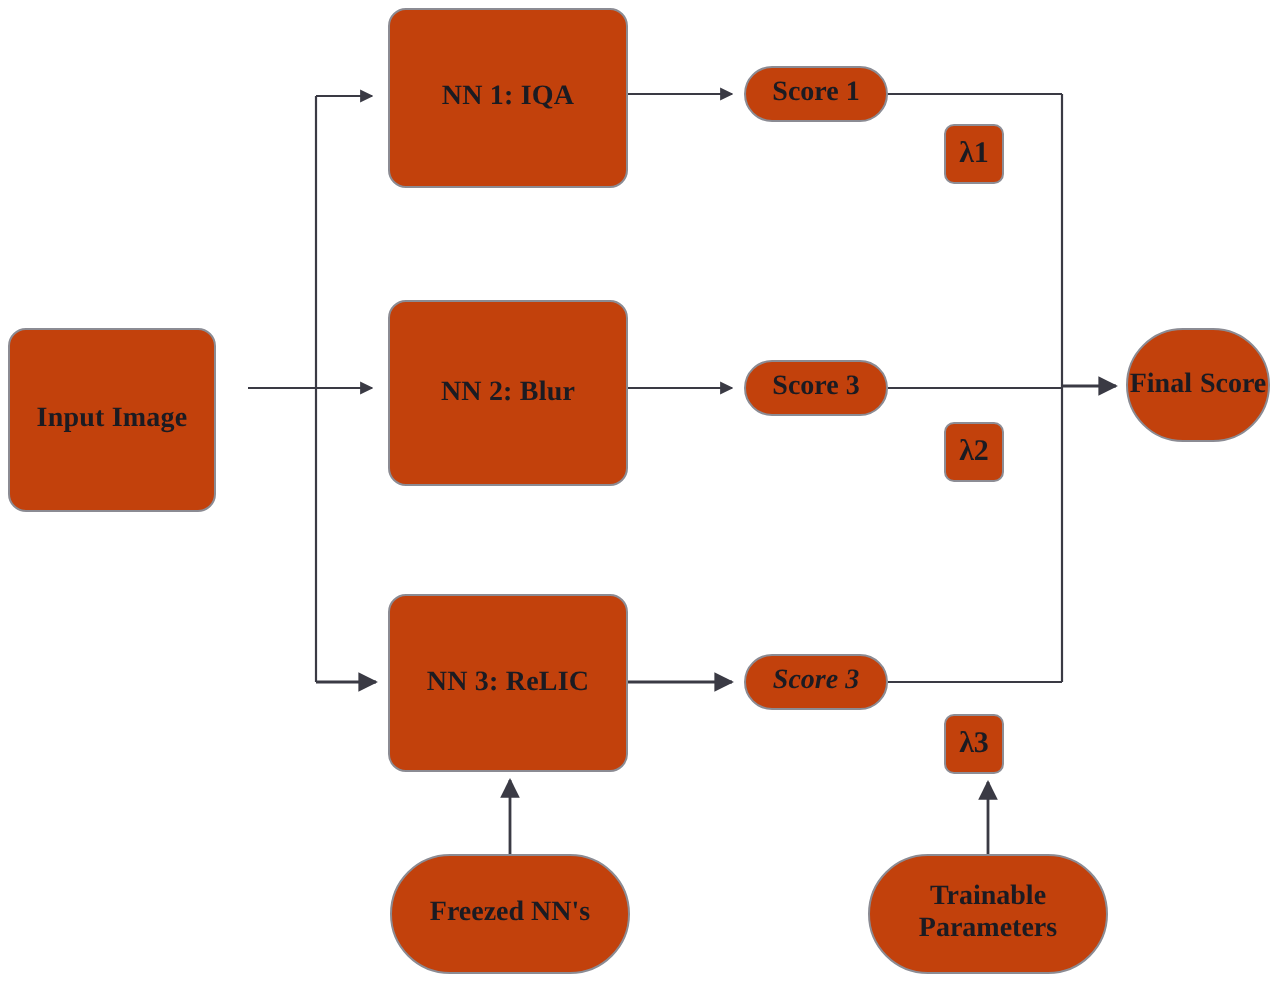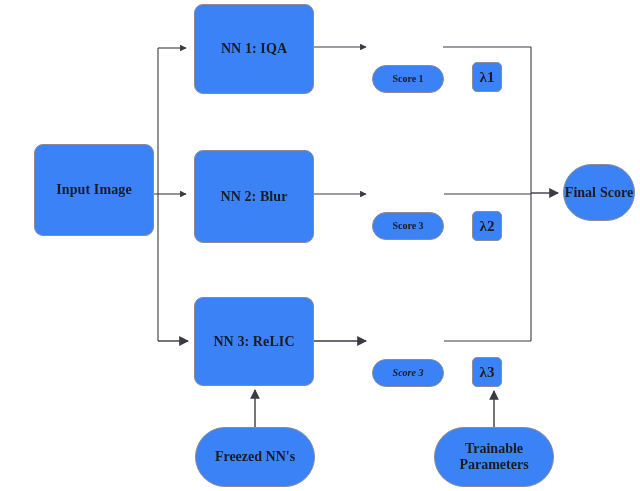--- a/index.html
+++ b/index.html
@@ -22,36 +22,35 @@
     width: 640px;
     height: 491px;
   }
   .node {
     position: absolute;
     box-sizing: border-box;
     display: flex;
     align-items: center;
     justify-content: center;
     text-align: right;
-    background: #3b82f6;
+    background: #c2410c;
     color: #1b1b22;
     border: 1px solid #8b8b93;
     font-weight: bold;
     line-height: 1.12;
     z-index: 2;
   }
   .rect {
     border-radius: 9px;
     font-size: 14px;
     letter-spacing: .1px;
   }
   .oval {
     border-radius: 999px;
-    font-size: 10px;
-    margin-top: 32px;
+    font-size: 14px;
   }
   .oval-tall {
     border-radius: 34px;
     font-size: 14px;
   }
   .lambda {
     border-radius: 5px;
     font-size: 15px;
     border: 1px solid #8d8d95;
   }
@@ -102,21 +101,21 @@
       <path d="M 531 47 L 531 341"></path>
 
       <path d="M 531 193 L 558 193" marker-end="url(#ah)" stroke-width="1.4"></path>
 
       <path d="M 255 427 L 255 390" marker-end="url(#ah)" stroke-width="1.4"></path>
 
       <path d="M 494 427 L 494 391" marker-end="url(#ah)" stroke-width="1.4"></path>
     </g>
   </svg>
 
-  <div class="node rect" style="left:4px; top:144px; width:120px; height:92px;margin-left:30px;">
+  <div class="node rect" style="left:4px; top:164px; width:104px; height:92px;">
     <span class="nlabel">Input Image</span>
   </div>
 
   <div class="node rect" style="left:194px; top:4px; width:120px; height:90px;">
     <span class="nlabel">NN 1: IQA</span>
   </div>
 
   <div class="node rect" style="left:194px; top:150px; width:120px; height:93px;">
     <span class="nlabel">NN 2: Blur</span>
   </div>

